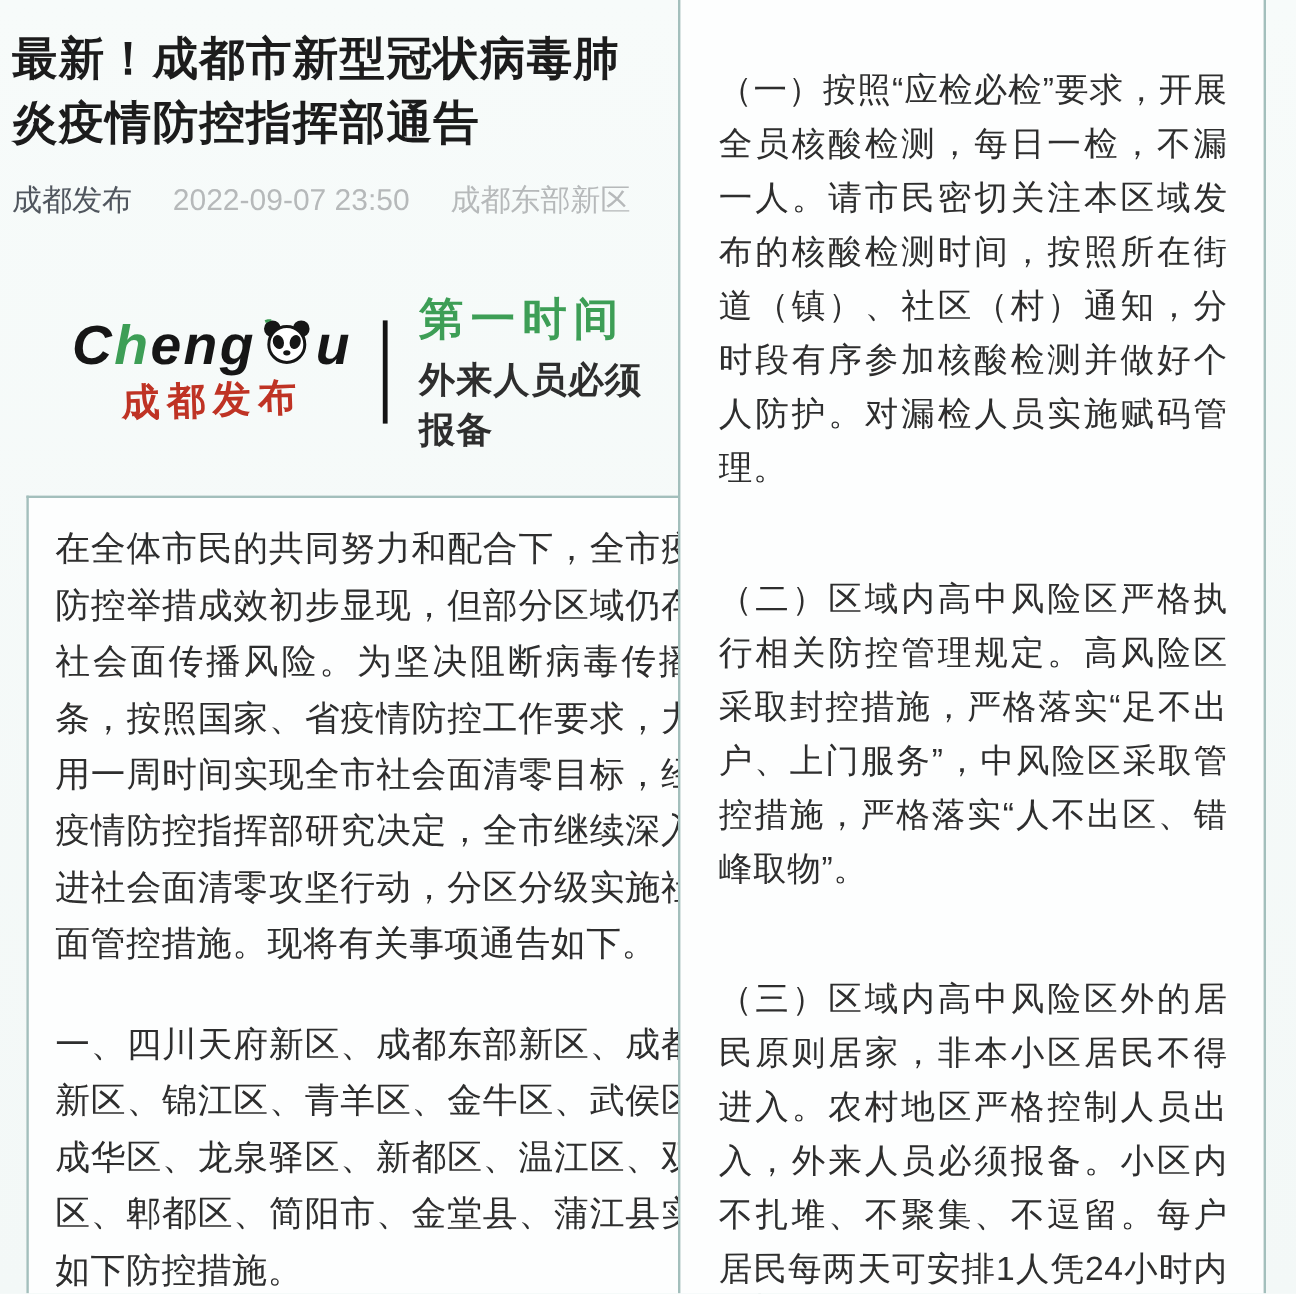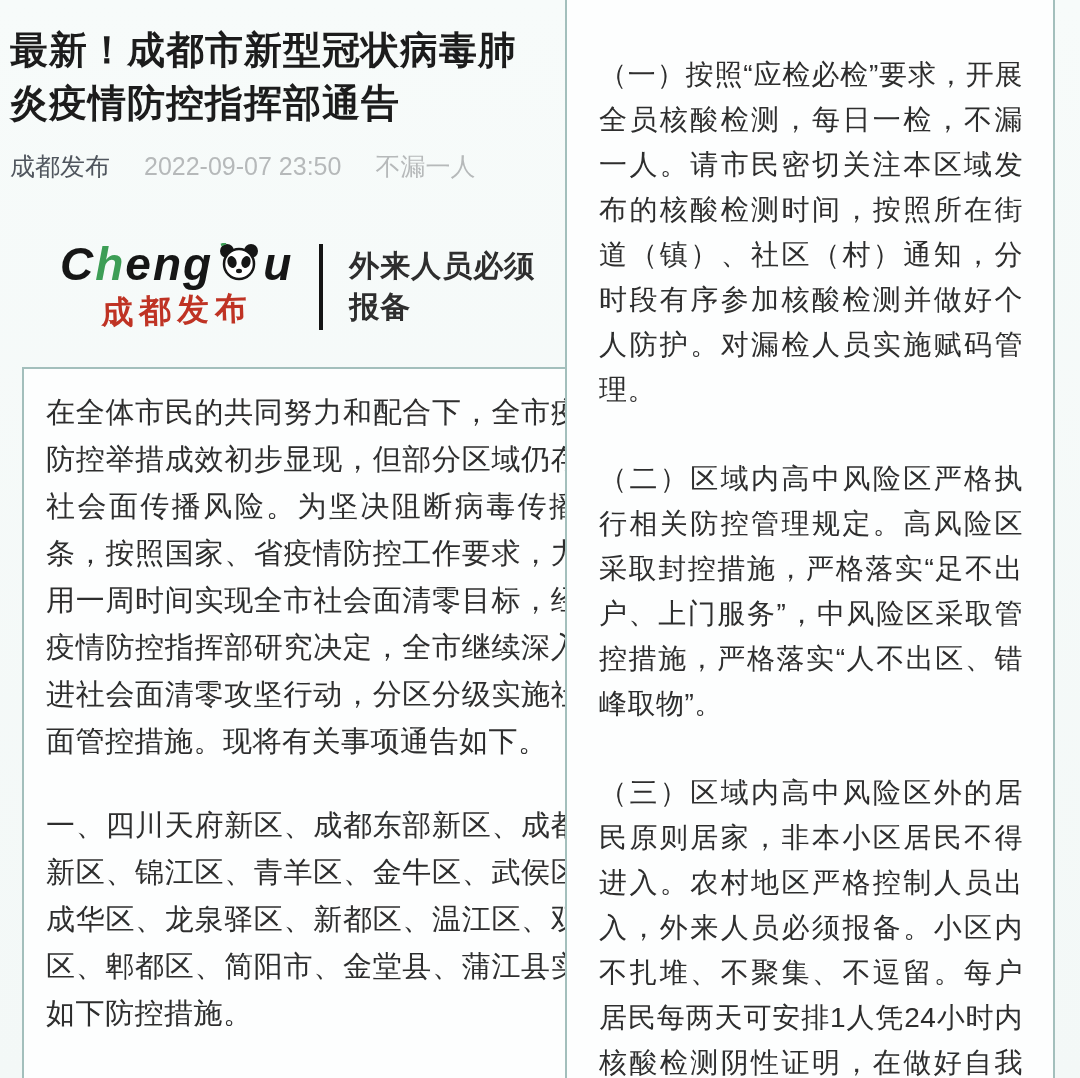--- a/index.html
+++ b/index.html
@@ -75,35 +75,35 @@
   .intro-box .body-text + .body-text{margin-top:37px;}
   
   .col-right{flex:1;height:100%;}
   .measures-box{
     margin-left:20px;width:490px;height:100%;box-sizing:border-box;
     border-left:2px solid #a3bfbc;border-right:2px solid #a3bfbc;
     background:#fdfefe;
     padding:52px 30px 0 32px;overflow:hidden;
   }
   .measures-box .body-text{font-size:28px;line-height:45px;}
-  .measures-box .body-text + .body-text{margin-top:44px;}
+  .measures-box .body-text + .body-text{margin-top:64px;}
 </style>
 </head>
 <body>
 
 <div class="page">
 
   <div class="col-left">
 
     <h1 class="article-title">最新！成都市新型冠状病毒肺炎疫情防控指挥部通告</h1>
 
     <div class="byline">
       <span class="account">成都发布</span>
       <span class="meta">2022-09-07 23:50</span>
-      <span class="meta">不漏一人</span>
+      <span class="meta">成都东部新区</span>
     </div>
 
     <div class="brand">
       <div class="brand-left">
         <span class="brand-latin">
           <span>C</span>
             <span class="h-green">h</span>
             <span>eng</span>
           <svg class="panda" viewBox="0 0 44 38">
             <circle cx="10" cy="8" r="7" fill="#161616"></circle>
@@ -113,20 +113,21 @@
             <ellipse cx="29" cy="19" rx="4.5" ry="6" fill="#161616" transform="rotate(18 29 19)"></ellipse>
             <ellipse cx="22" cy="28" rx="3" ry="2.2" fill="#161616"></ellipse>
             <path d="M4 2 L9 0" stroke="#3d9e56" stroke-width="2.5"></path>
           </svg>
           <span>u</span>
         </span>
         <span class="brand-cn">成都发布</span>
       </div>
       <div class="brand-divider"></div>
       <div class="brand-right">
+        <span class="tagline-primary">第一时间</span>
         <span class="tagline-secondary">外来人员必须报备</span>
       </div>
     </div>
 
     <div class="intro-box">
       <p class="body-text">在全体市民的共同努力和配合下，全市疫情防控举措成效初步显现，但部分区域仍存在社会面传播风险。为坚决阻断病毒传播链条，按照国家、省疫情防控工作要求，力争用一周时间实现全市社会面清零目标，经市疫情防控指挥部研究决定，全市继续深入推进社会面清零攻坚行动，分区分级实施社会面管控措施。现将有关事项通告如下。</p>
       <p class="body-text">一、四川天府新区、成都东部新区、成都高新区、锦江区、青羊区、金牛区、武侯区、成华区、龙泉驿区、新都区、温江区、双流区、郫都区、简阳市、金堂县、蒲江县实施如下防控措施。</p>
     </div>
   </div>
 

